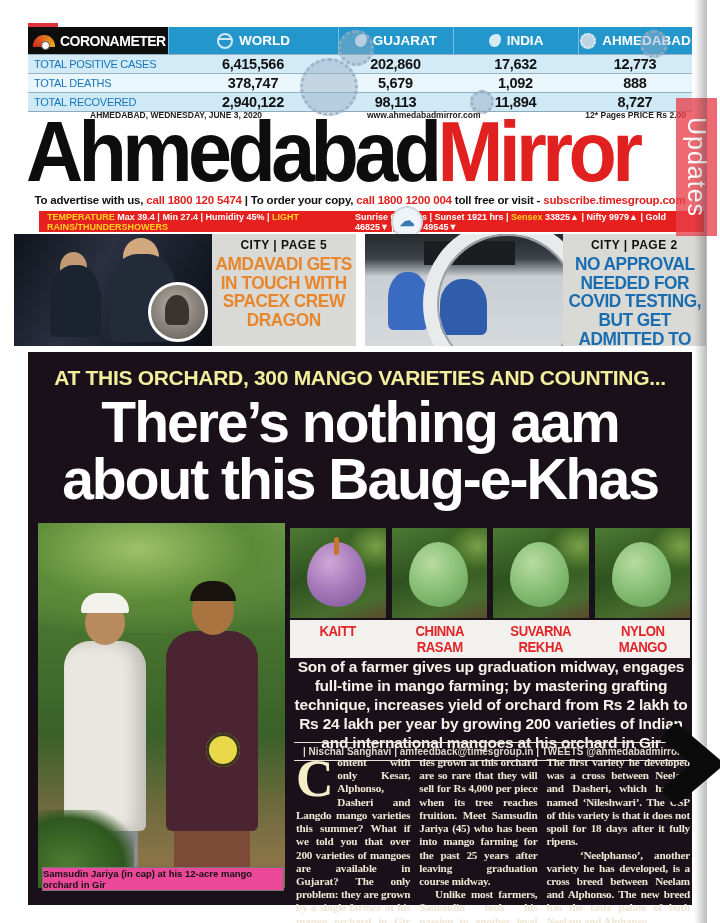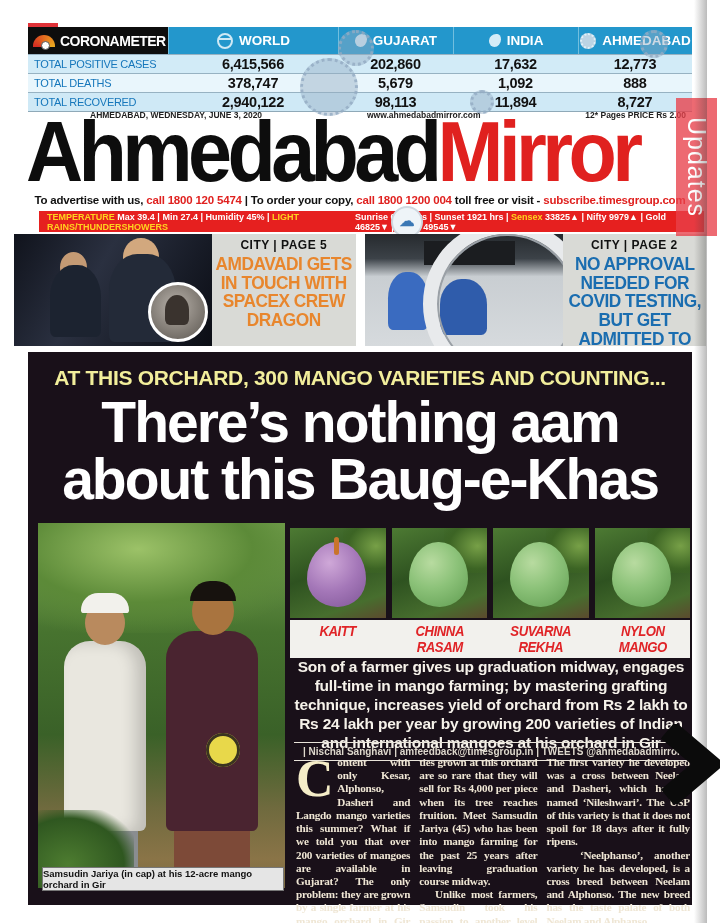--- a/index.html
+++ b/index.html
@@ -100,34 +100,34 @@
   .mp-man-r-shirt{position:absolute;left:128px;top:108px;width:92px;height:200px;background:#4a2430;
          border-radius:28px 28px 6px 6px;}
   .mp-man-r-head{position:absolute;left:154px;top:64px;width:42px;height:48px;background:#a9743f;border-radius:50%;}
   .mp-man-r-hair{position:absolute;left:152px;top:58px;width:46px;height:20px;background:#17120e;
          border-radius:22px 22px 0 0;}
   .mp-logo{position:absolute;left:168px;top:210px;width:34px;height:34px;border-radius:50%;
          background:#e8d84a;box-shadow:inset 0 0 0 3px #3a3420;}
   .mp-man-r-shorts{position:absolute;left:136px;top:298px;width:76px;height:52px;background:#7d4a38;}
   .mp-bush{position:absolute;left:-14px;bottom:-12px;width:110px;height:90px;
          background:radial-gradient(ellipse at 40% 60%,#4d7c30 0%,#2f5720 60%,transparent 80%);}
-  .caption-box{position:absolute;left:14px;top:515px;width:240px;height:22px;background:#e5e5e5;
+  .caption-box{position:absolute;left:14px;top:515px;width:240px;height:22px;background:#ec4899;
          border:1px solid #777;display:flex;align-items:center;justify-content:flex-start;}
   .caption-box span{font-size:9.5px;font-weight:bold;color:#111;}
   .mango-strip{position:absolute;left:262px;top:176px;width:400px;}
   .thumb-row{display:flex;gap:6px;}
   .thumb{flex:1;height:90px;position:relative;overflow:hidden;
          background:linear-gradient(160deg,#4d7a33 0%,#2e5220 45%,#476e2e 80%,#5c4a2e 100%);}
   .thumb .leaf{position:absolute;left:55%;top:-10%;width:70%;height:60%;
          background:radial-gradient(ellipse,#77a047 0%,#3c6424 60%,transparent 85%);}
   .mango{position:absolute;left:18%;top:16%;width:62%;height:72%;border-radius:50% 50% 48% 52%/58% 58% 44% 44%;}
   .mango.green{background:radial-gradient(circle at 38% 32%,#b8dba0 0%,#8cc279 45%,#5f9c50 100%);}
   .mango.purple{background:radial-gradient(circle at 38% 32%,#cfa8d8 0%,#a477b8 50%,#7e5596 100%);}
   .stem{position:absolute;left:46%;top:-8%;width:8%;height:28%;background:#c9742c;border-radius:3px;}
-  .label-row{display:flex;gap:6px;background:#f2f1ed;margin-top:2px;font-style:italic;}
+  .label-row{display:flex;gap:6px;background:#f2f1ed;margin-top:2px;}
   .m-label{flex:1;text-align:center;font-size:14px;font-weight:bold;color:#e02427;
          letter-spacing:-0.5px;padding:3px 0;transform:scaleX(0.94);}
   .subhead{position:absolute;left:262px;top:306px;width:402px;text-align:center;color:#f6f2ea;
          font-size:15.5px;font-weight:bold;line-height:1.22;letter-spacing:-0.2px;}
   .byline{position:absolute;left:266px;top:390px;width:396px;border-top:1.5px solid #e9e4da;
          border-bottom:1.5px solid #e9e4da;text-align:center;color:#ded8cc;font-size:10px;
          font-weight:bold;padding:3px 0;}
   .body-cols{position:absolute;left:268px;top:404px;width:394px;height:144px;display:flex;gap:9px;
          font-family:"Liberation Serif",serif;}
   .b-col{color:#efe6d4;font-size:11.2px;font-weight:bold;line-height:1.18;text-align:justify;

